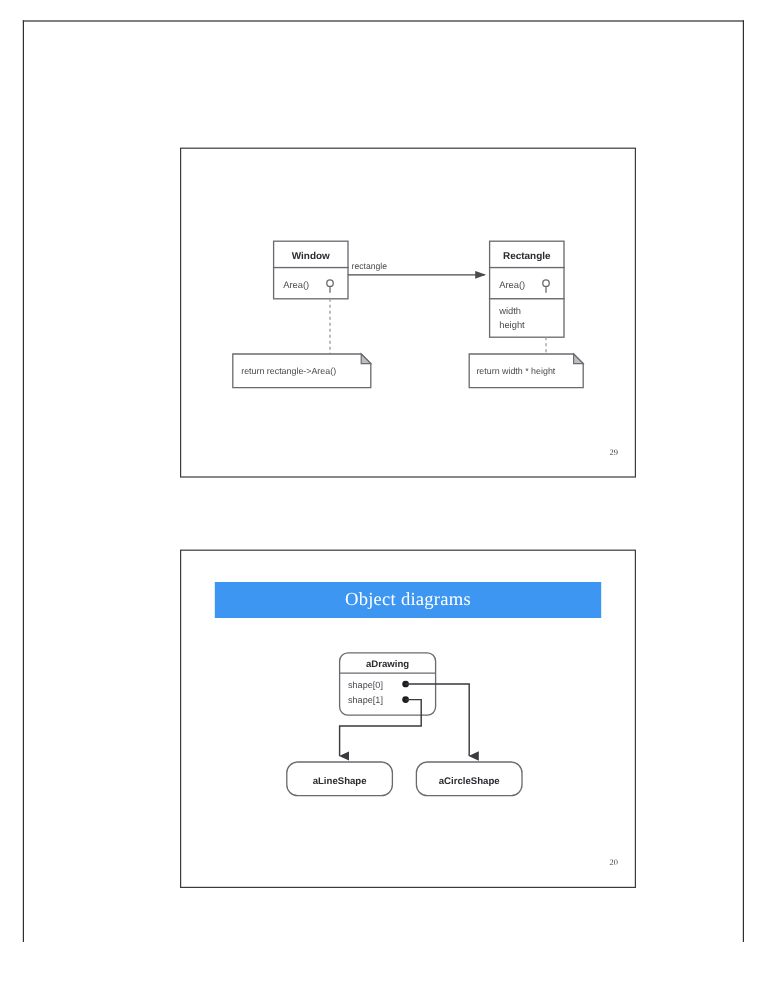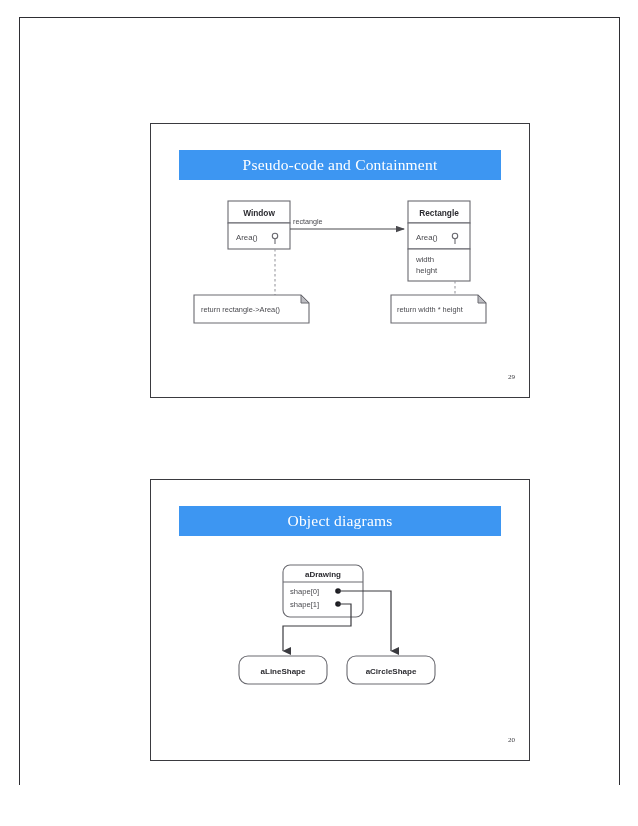--- a/index.html
+++ b/index.html
@@ -30,21 +30,21 @@
   }
 
   
   .slide {
     position: absolute;
     background: #ffffff;
     border: 1.3px solid #3a3a3f;
     box-sizing: border-box;
   }
   #slide-1 { left: 130px; top: 105px; width: 380px; height: 275px; }
-  #slide-2 { left: 130px; top: 440px; width: 380px; height: 282px; margin-top: 21px; }
+  #slide-2 { left: 130px; top: 440px; width: 380px; height: 282px; }
 
   .slide-title-bar {
     position: absolute;
     left: 28px;
     top: 26px;
     width: 322px;
     height: 30px;
     background: #3d96f2;
     display: flex;
     align-items: center;
@@ -89,23 +89,20 @@
     fill: #2b2b30;
   }
 </style>
 </head>
 <body>
 
 <div class="page-frame">
 
   <div class="slide" id="slide-1">
 
-    <div class="slide-title-bar">
-      <span class="title-text">Pseudo-code and Containment</span>
-    </div>
 
     <div class="diagram-area">
       <svg width="380" height="275" viewBox="0 0 380 275">
         <defs>
           <marker id="arrowFilled" markerWidth="9" markerHeight="9" refX="8" refY="3.2" orient="auto" markerUnits="userSpaceOnUse">
             <path d="M0,0 L9,3.2 L0,6.4 z" fill="#4a4a4f"></path>
           </marker>
         </defs>
 
         <g>

